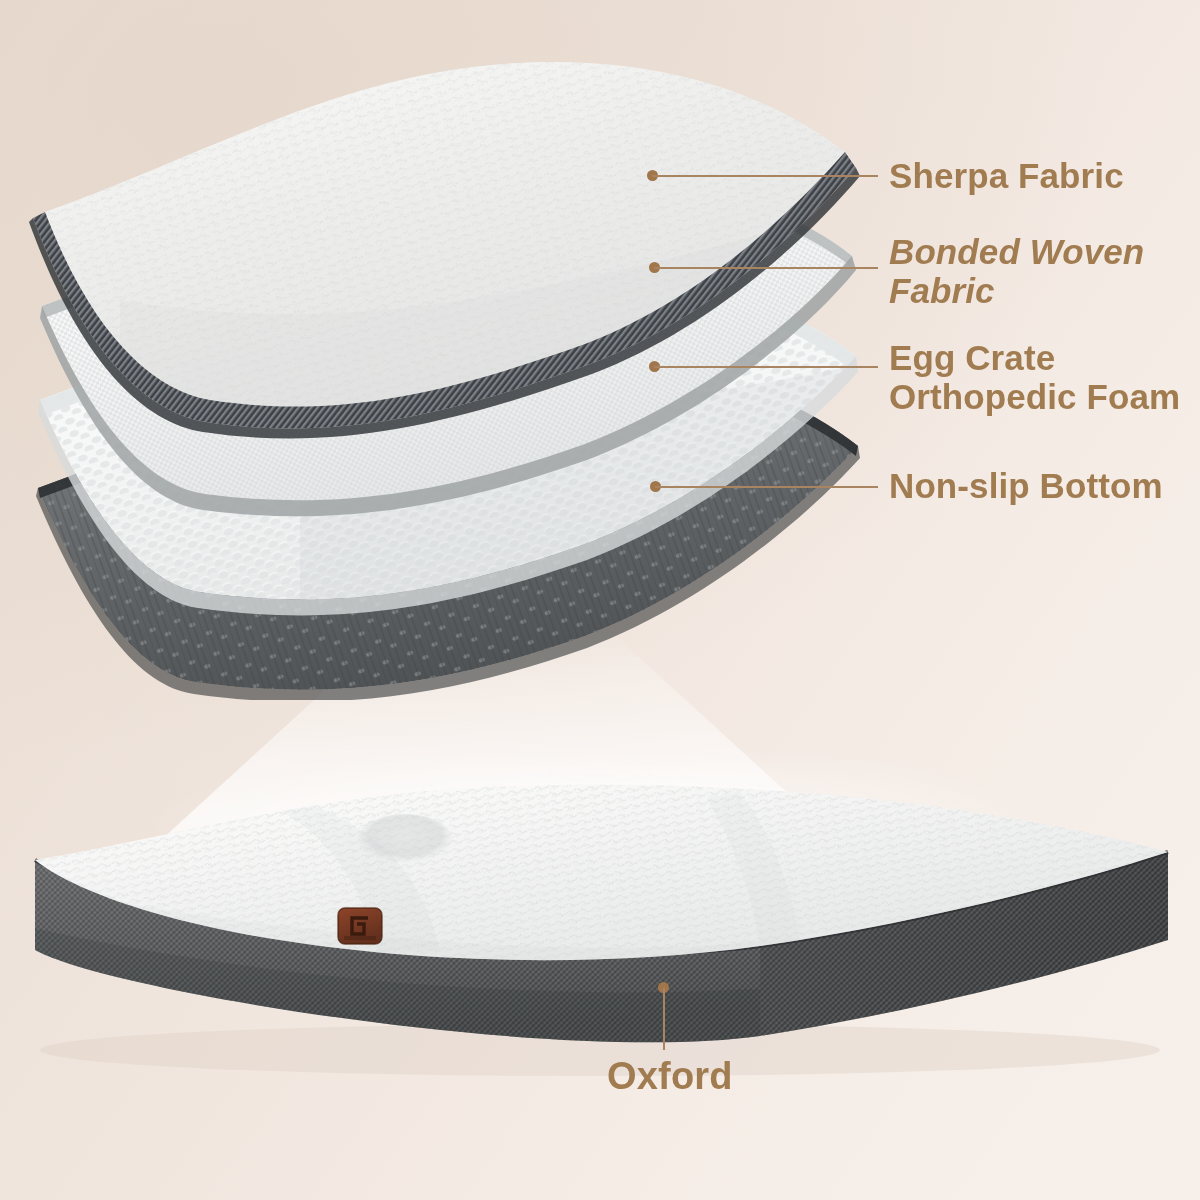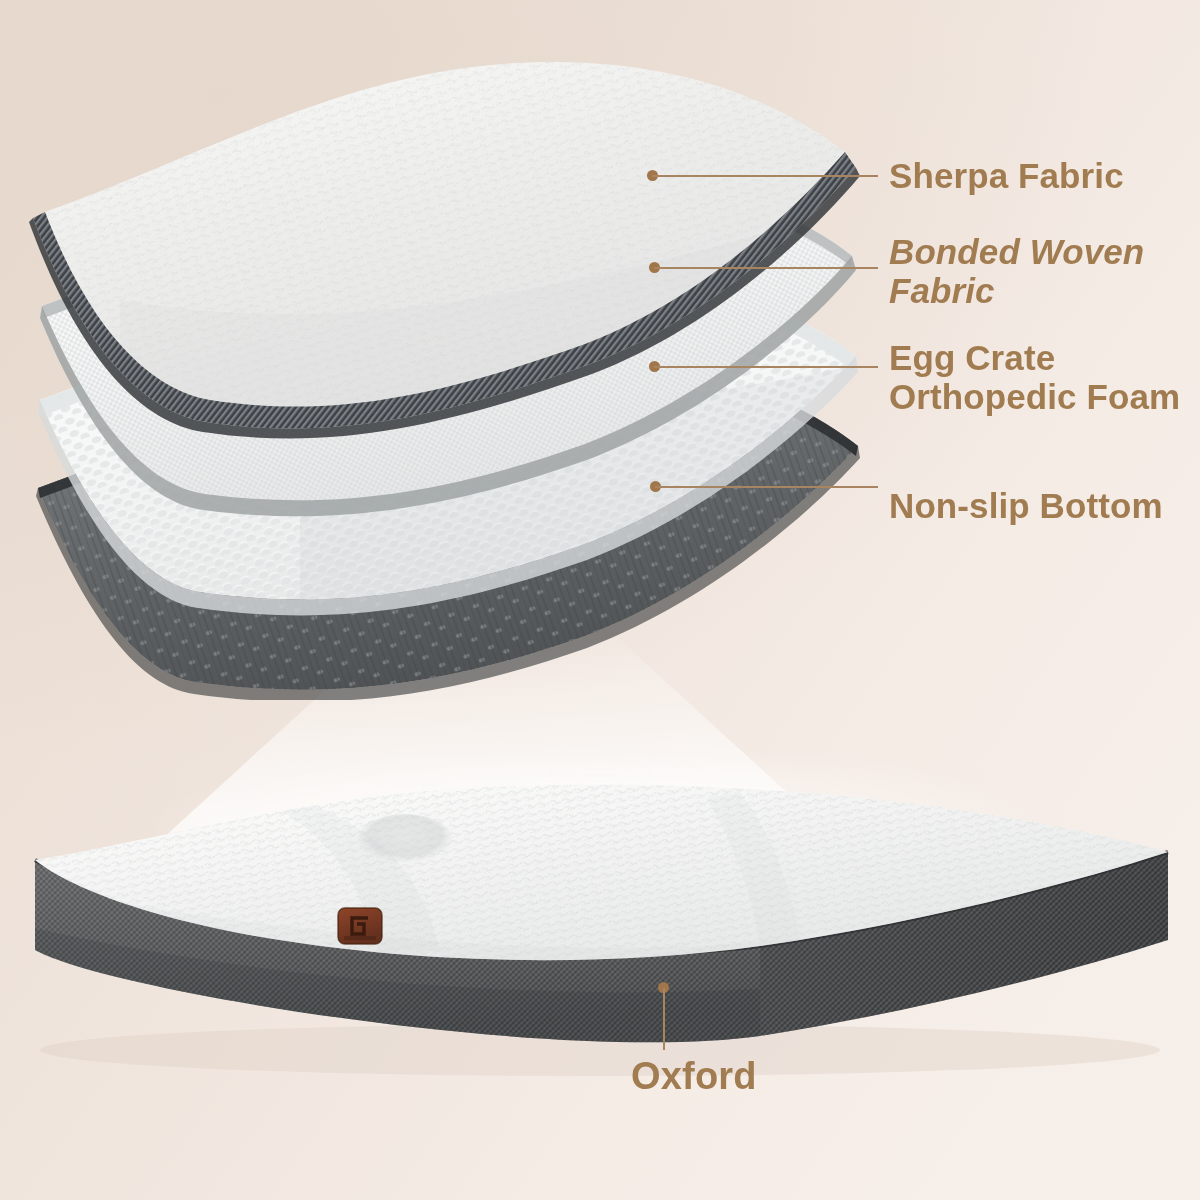--- a/index.html
+++ b/index.html
@@ -82,21 +82,20 @@
     position: absolute;
     width: 2px;
     background: #a88560;
   }
   .oxford-label {
     position: absolute;
     color: #a17c51;
     font-size: 38px;
     font-weight: bold;
     letter-spacing: 0.2px;
-    margin-left: 24px;
   }
 </style>
 </head>
 <body>
 
 <div class="stage">
 
   <div class="lightcone"></div>
   <div class="glowbase"></div>
 
@@ -348,21 +347,21 @@
     <div class="callout" style="left:0; top:0; width:1200px; height:1200px;padding-left:46px;">
       <div class="leader-dot" style="left:649px; top:361px;"></div>
       <div class="leader-line" style="left:654px; top:366px; width:224px;"></div>
       <div class="c-label" style="left:889px; top:338px;">Egg Crate
 Orthopedic Foam</div>
     </div>
 
     <div class="callout" style="left:0; top:0; width:1200px; height:1200px;">
       <div class="leader-dot" style="left:650px; top:481px;"></div>
       <div class="leader-line" style="left:655px; top:486px; width:223px;"></div>
-      <div class="c-label" style="left:889px; top:466px;margin-top:20px;">Non-slip Bottom</div>
+      <div class="c-label" style="left:889px; top:466px;">Non-slip Bottom</div>
     </div>
 
     <div class="callout" style="left:0; top:0; width:1200px; height:1200px;">
       <div class="leader-dot" style="left:658px; top:982px;"></div>
       <div class="leader-vert" style="left:663px; top:988px; height:62px;"></div>
       <div class="oxford-label" style="left:607px; top:1055px;">Oxford</div>
     </div>
 
   </div>
 

